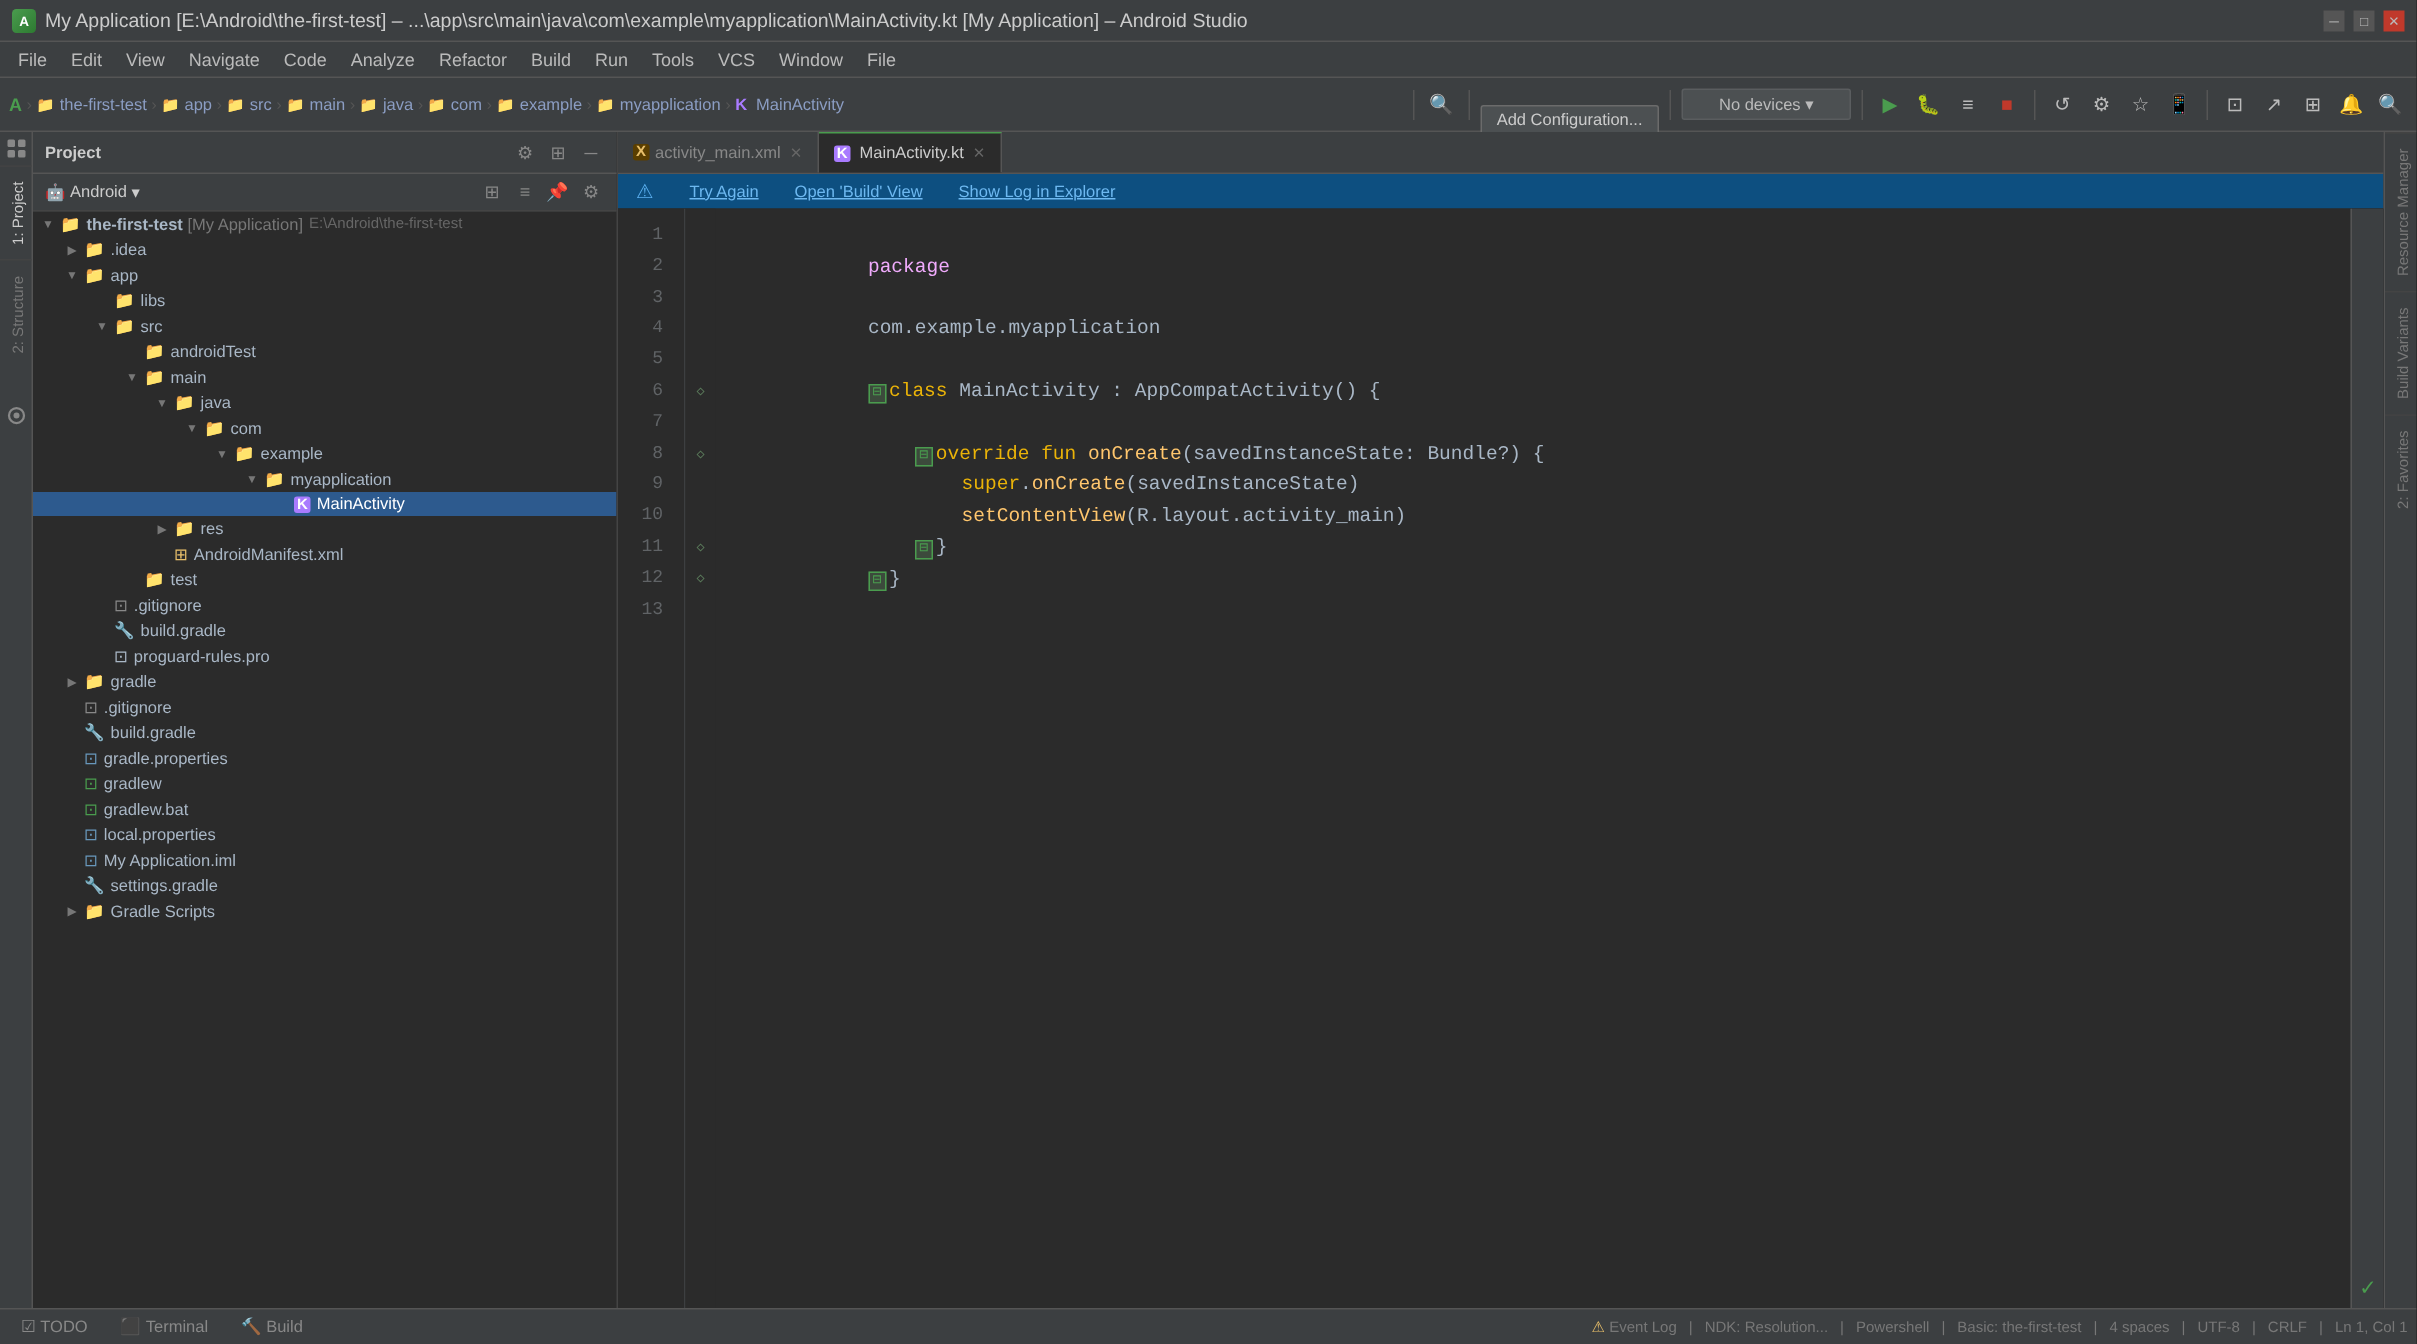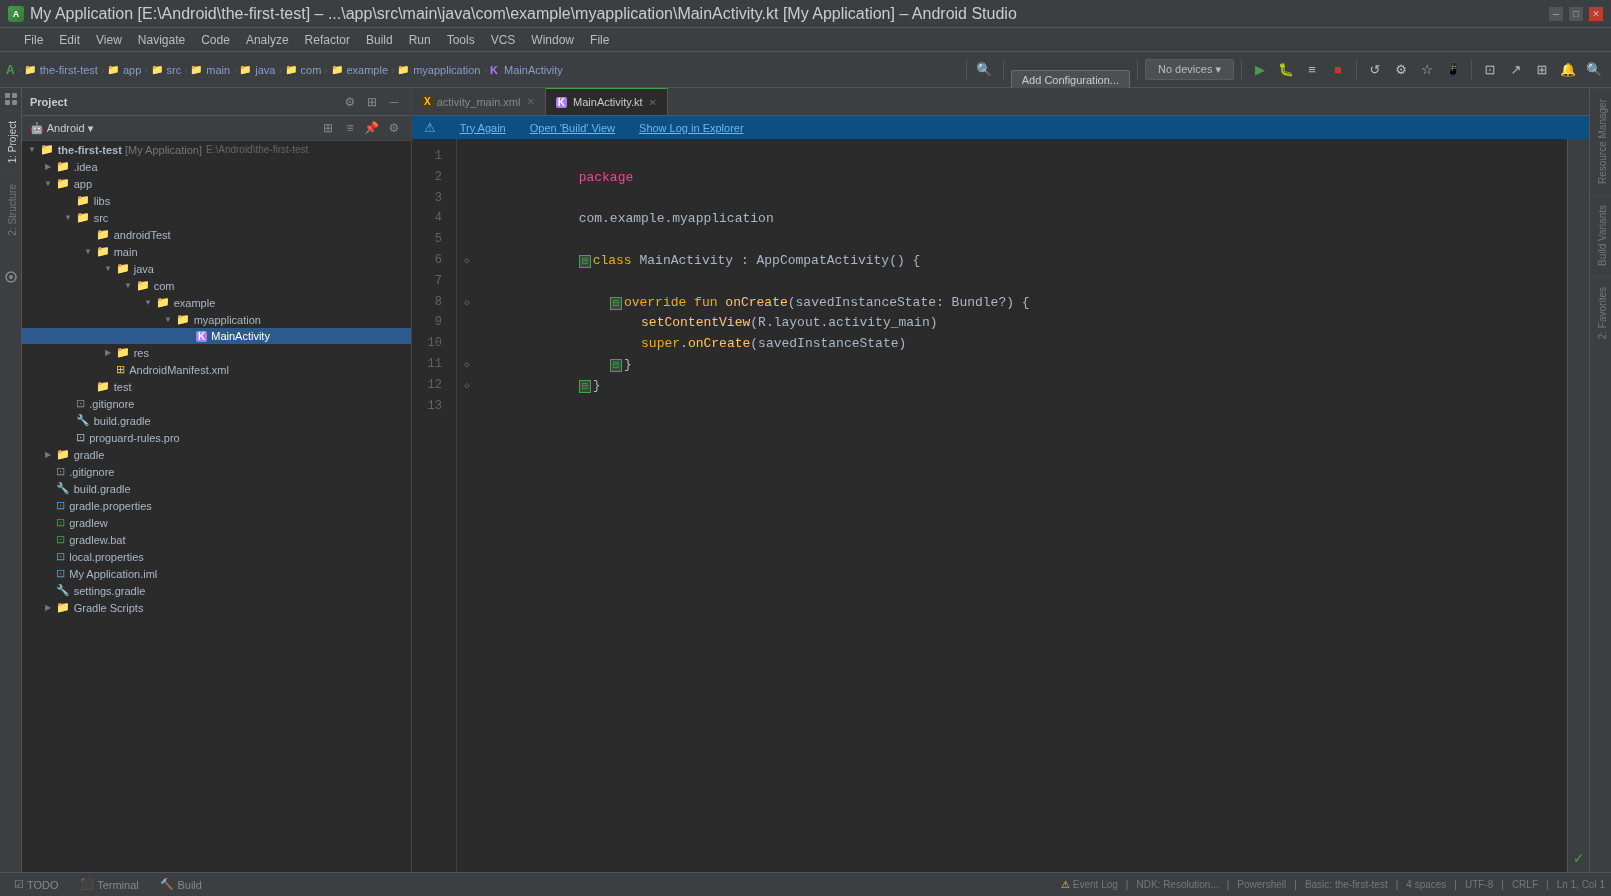--- a/index.html
+++ b/index.html
@@ -26,39 +26,39 @@
       user-select: none;
     }
     .title-bar .app-icon {
       width: 16px; height: 16px;
       background: linear-gradient(135deg, #4a9c4e, #2d7a31);
       border-radius: 3px;
       margin-right: 6px;
       display: flex; align-items: center; justify-content: center;
       font-size: 9px; color: white; font-weight: bold;
     }
-    .title-bar .title-text { flex: 1; font-size: 16px; color: #ccc; }
+    .title-bar .title-text { flex: 1; font-size: 13px; color: #ccc; }
     .title-bar .window-controls { display: flex; gap: 6px; }
     .title-bar .win-btn {
       width: 14px; height: 14px;
       background: #555;
       border: none;
       color: #bbb;
       cursor: pointer;
       font-size: 9px;
       display: flex; align-items: center; justify-content: center;
     }
 
     
     .menu-bar {
       background: #3c3f41;
       height: 24px;
       display: flex;
       align-items: center;
-      padding: 0 16px;
+      padding: 0 4px;
       border-bottom: 1px solid #555;
       font-size: 12px;
       color: #bbb;
     }
     .menu-item {
       padding: 2px 8px;
       cursor: pointer;
       border-radius: 2px;
     }
 
@@ -97,21 +97,21 @@
       background: #4c5052;
       border: 1px solid #6b6b6b;
       color: #ccc;
       padding: 3px 10px;
       font-size: 11px;
     }
     .devices-btn {
       background: #4c5052;
       border: 1px solid #5a5d5f;
       color: #bbb;
-      padding: 3px 12px;
+      padding: 3px 24px;
       cursor: pointer;
       font-size: 11px;
       border-radius: 2px;
     }
 
     .toolbar-icon-btn {
       background: transparent;
       border: none;
       color: #bbb;
       cursor: pointer;
@@ -286,21 +286,21 @@
       color: #a9b7c6;
     }
     .code-content::-webkit-scrollbar { height: 8px; width: 8px; }
     .code-content::-webkit-scrollbar-track { background: #2b2b2b; }
     .code-content::-webkit-scrollbar-thumb { background: #555; }
 
     .code-line { height: 20.8px; white-space: pre; display: block; }
     .kw-keyword { color: #eab308; }
     .kw-func { color: #ffc66d; }
     .kw-import { color: #cc7832; }
-    .kw-package { color: #ec4899; }
+    .kw-package { color: #f0abfc; }
     .kw-package-name { color: #a9b7c6; }
     .kw-dot { color: #a9b7c6; }
 
     
     .arrow-overlay {
       position: absolute;
       top: 0; left: 0; right: 0; bottom: 0;
       pointer-events: none;
     }
 
@@ -807,25 +807,25 @@
             <span style="color:#4a9c4e; font-size:10px; background:#3c4a3c; padding:0 2px; border:1px solid #4a9c4e; cursor:pointer; margin-right:2px;">⊟</span><span class="kw-keyword">class</span><span> </span><span style="color:#a9b7c6;">MainActivity</span><span> : </span><span style="color:#a9b7c6;">AppCompatActivity</span><span>() {</span>
           </div>
 
           <div class="code-line"></div>
 
           <div class="code-line">
             <span>    </span><span style="color:#4a9c4e; font-size:10px; background:#3c4a3c; padding:0 2px; border:1px solid #4a9c4e; cursor:pointer; margin-right:2px;">⊟</span><span class="kw-keyword">override</span><span> </span><span class="kw-keyword">fun</span><span> </span><span class="kw-func">onCreate</span><span>(</span><span style="color:#a9b7c6;">savedInstanceState</span><span>: </span><span style="color:#a9b7c6;">Bundle</span><span>?) {</span>
           </div>
 
           <div class="code-line">
+            <span>        </span><span class="kw-keyword">super</span><span>.</span><span class="kw-func">onCreate</span><span>(savedInstanceState)</span>
+          </div>
+
+          <div class="code-line">
             <span>        </span><span class="kw-func">setContentView</span><span>(</span><span style="color:#a9b7c6;">R</span><span>.layout.activity_main)</span>
-          </div>
-
-          <div class="code-line">
-            <span>        </span><span class="kw-keyword">super</span><span>.</span><span class="kw-func">onCreate</span><span>(savedInstanceState)</span>
           </div>
 
           <div class="code-line">
             <span>    </span><span style="color:#4a9c4e; font-size:10px; background:#3c4a3c; padding:0 2px; border:1px solid #4a9c4e; cursor:pointer; margin-right:2px;">⊟</span><span>}</span>
           </div>
 
           <div class="code-line">
             <span style="color:#4a9c4e; font-size:10px; background:#3c4a3c; padding:0 2px; border:1px solid #4a9c4e; cursor:pointer; margin-right:2px;">⊟</span><span>}</span>
           </div>
 

